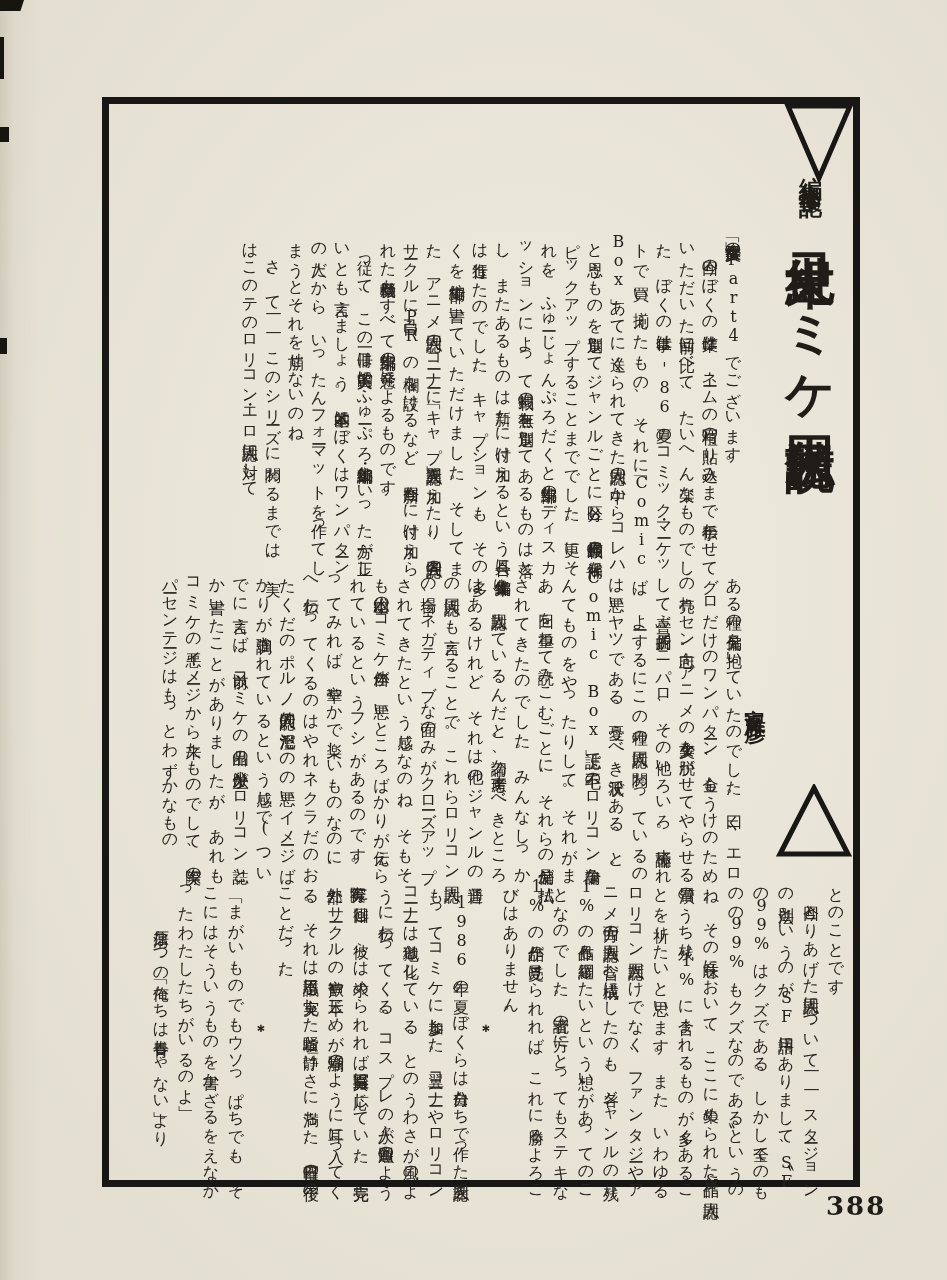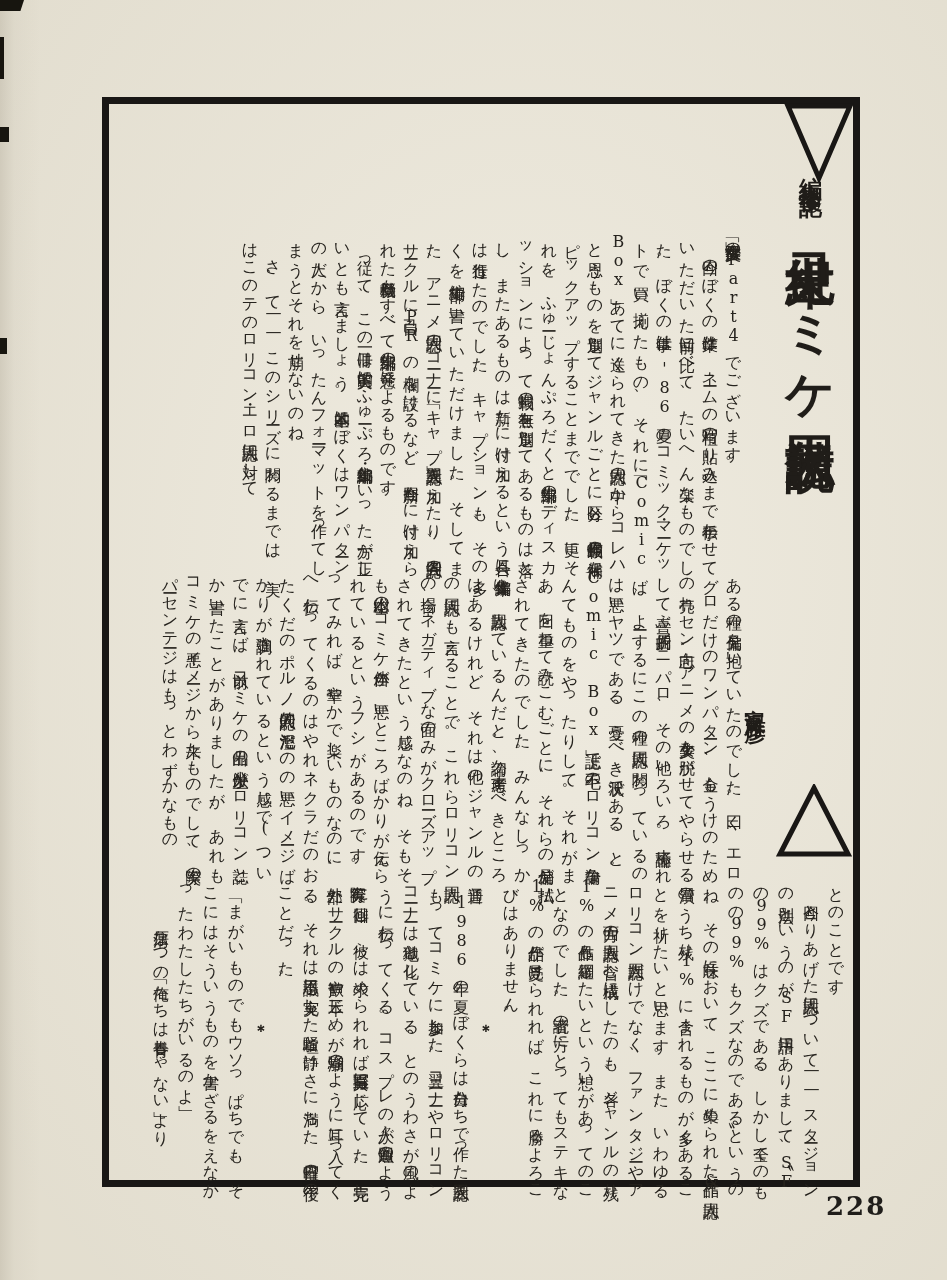--- a/index.html
+++ b/index.html
@@ -105,13 +105,13 @@
     <p class="indent">今回とりあげた同人誌について——スタージョンの法則というのがSF用語にありまして、〝SFの99%はクズである。しかし全てのものの99%もクズなのである〟というのね。その意味において、ここに集められた作品&amp;同人誌のうち残り1%に含まれるものが多くあることを祈りたいと思います。また、いわゆるロリコン同人誌だけでなく、ファンタジーやアニメ方面の同人誌も含む構成にしたのも、各ジャンルの残り1%の作品も網羅したいという想いがあってのことなのでした。読者の方にとってもステキな1%の作品が見受けられれば、これに勝るよろこびはありません。</p>
     <p class="sep">＊</p>
     <p class="indent">1986年の夏、ぼくらは自分たちで作った同人誌をもってコミケに参加した。翼コーナーやロリコンコーナーは地獄と化している、とのうわさが風のように伝わってくる。コスプレの人々が回遊魚のように徘回し、彼らは求められれば写真撮影に応じていた。完売したサークルの歓声や三本じめが潮騒のように耳に入ってくる。それは不思議に充実した喧騒と静けさに満ちた、日曜日の午後のことだった。</p>
     <p class="sep">＊</p>
     <p class="indent">「まがいものでもウソっぱちでも、そこにはそういうものを書かざるをえなかったわたしたちがいるのよ」</p>
     <p class="attribution">清原なつの「俺たちは青春じゃない」より</p>
   </div>
 
 </div>
 
-<div class="page-number">228</div>
+<div class="page-number">388</div>
 
 </body></html>

